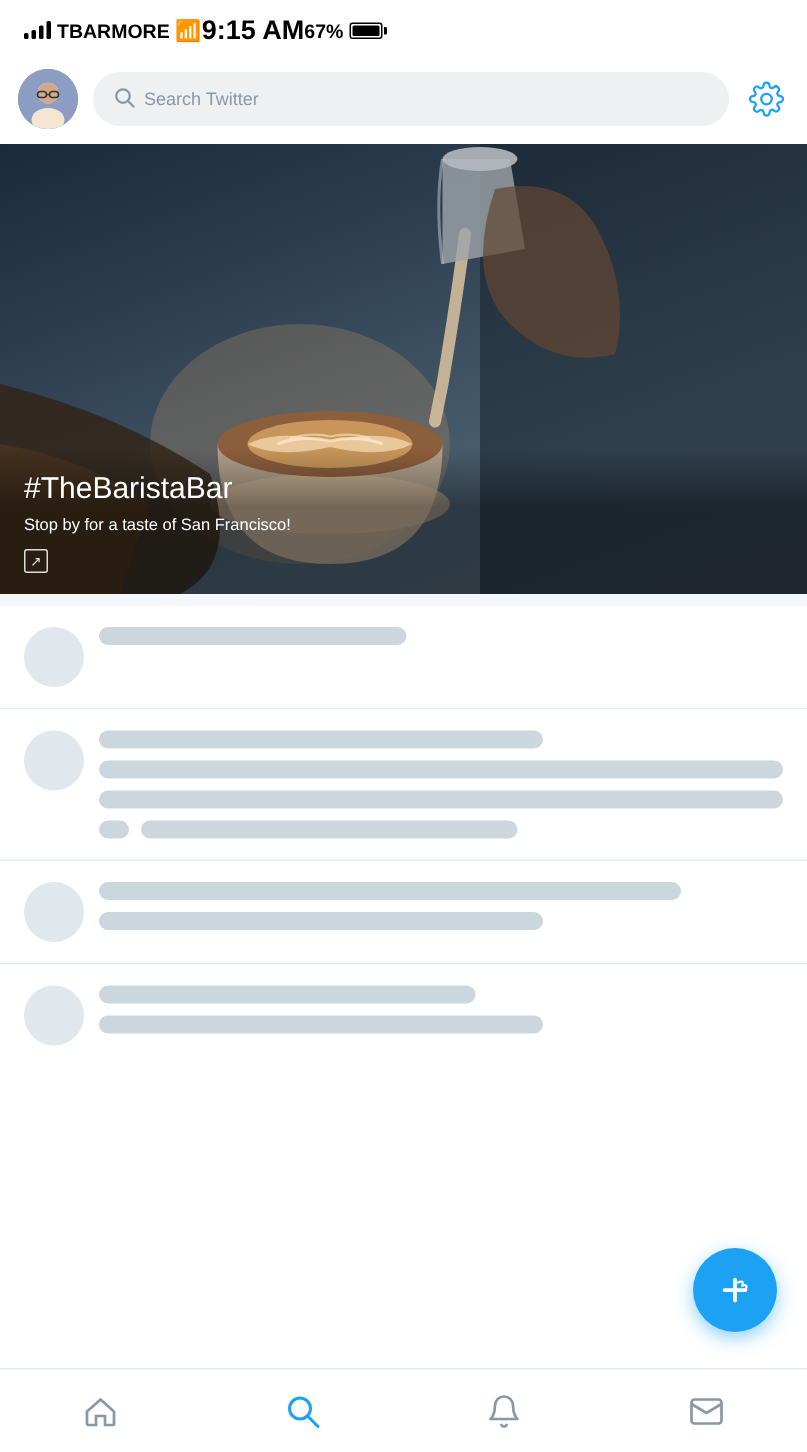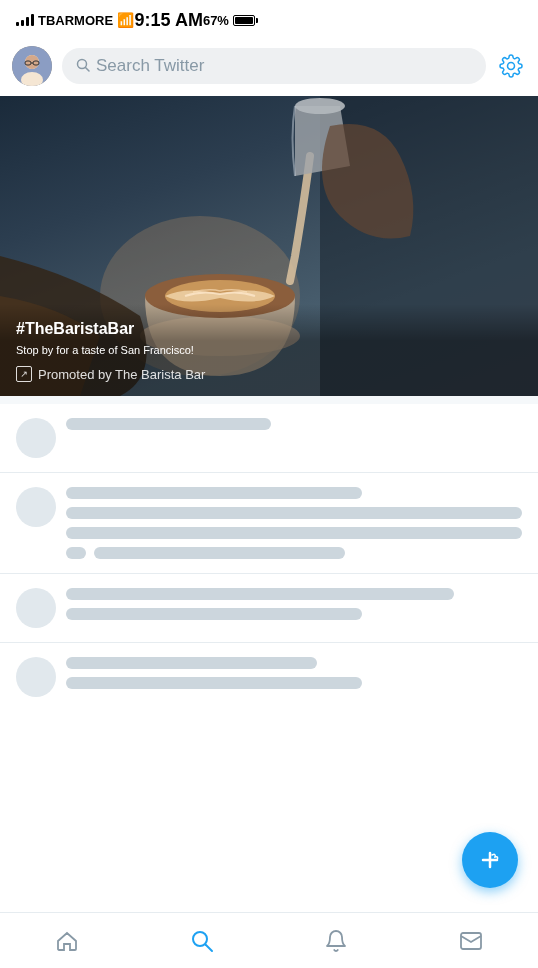--- a/index.html
+++ b/index.html
@@ -112,21 +112,21 @@
       padding: 0 14px;
       gap: 6px;
       cursor: text;
     }
     .search-icon-wrap {
       color: #8899a6;
       font-size: 14px;
     }
     .search-text {
       color: #8899a6;
-      font-size: 17px;
+      font-size: 12px;
     }
     .settings-icon {
       width: 30px;
       height: 30px;
       color: #1da1f2;
       display: flex;
       align-items: center;
       justify-content: center;
       flex-shrink: 0;
     }
@@ -155,22 +155,22 @@
 
     .card-overlay {
       position: absolute;
       bottom: 0;
       left: 0;
       right: 0;
       padding: 16px 16px 14px;
       background: linear-gradient(transparent, rgba(0,0,0,0.4) 40%);
     }
     .card-title {
-      font-size: 16px;
-      font-weight: 700;
+      font-size: 20px;
+      font-weight: 400;
       color: #fff;
       margin-bottom: 6px;
     }
     .card-subtitle {
       font-size: 11px;
       color: #fff;
       margin-bottom: 10px;
     }
     .promoted-by {
       display: flex;
@@ -383,21 +383,20 @@
       <path d="M0 160 Q80 180 140 220 Q160 280 120 300 L0 300 Z" fill="rgba(50,35,20,0.8)"></path>
       <path d="M0 200 Q60 210 100 240 L80 300 L0 300 Z" fill="rgba(70,50,30,0.9)"></path>
     </svg>
   </div>
 
   <div class="card-overlay">
     <div class="card-title">#TheBaristaBar</div>
     <div class="card-subtitle">Stop by for a taste of San Francisco!</div>
     <div class="promoted-by">
       <div class="promoted-arrow">↗</div>
-      <span>Promoted by The Barista Bar</span>
     </div>
   </div>
 </div>
 
 <div class="content-area">
 
   <div class="section-divider"></div>
 
   <div class="tweet-item">
     <div class="tweet-row">

